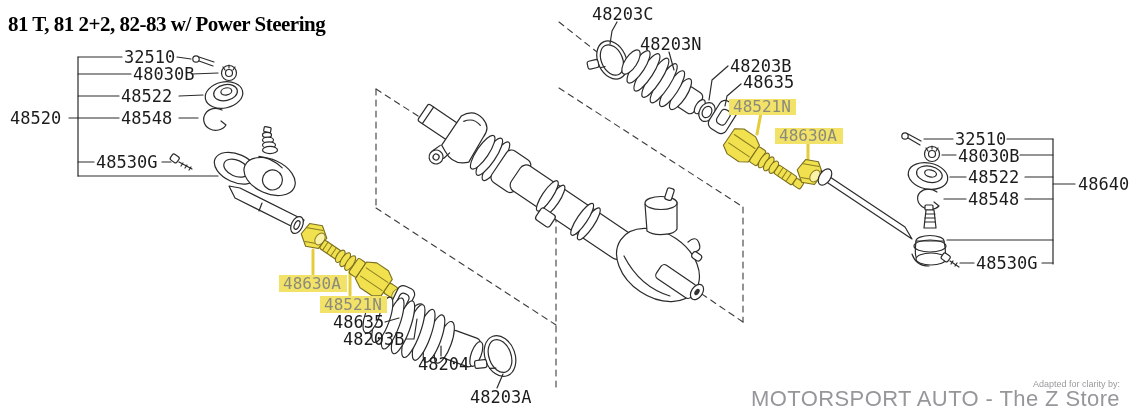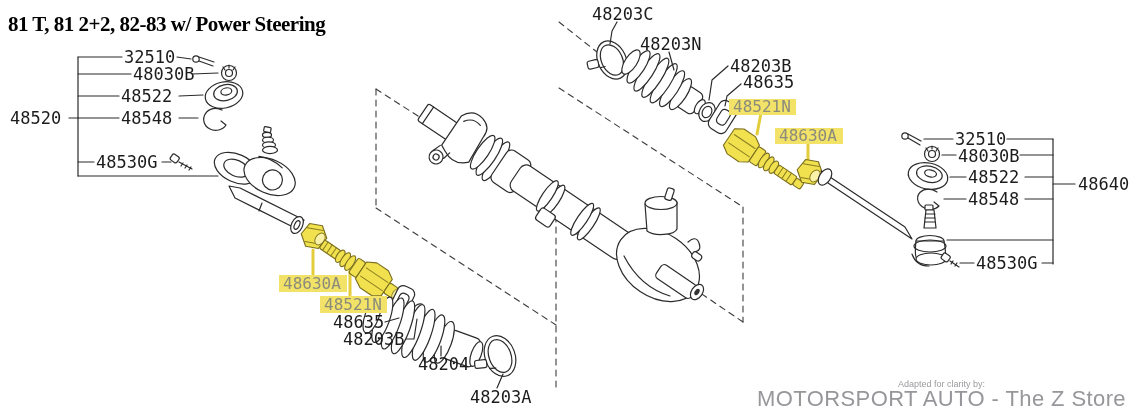--- a/index.html
+++ b/index.html
@@ -12,21 +12,21 @@
   .ln{stroke:#2b2b2b;stroke-width:1.2;fill:none;}
   .wh{stroke:#2b2b2b;stroke-width:1.2;fill:#ffffff;}
   .dash{stroke:#3c3c3c;stroke-width:1.1;fill:none;stroke-dasharray:6 5;}
   .lbl{font-family:"DejaVu Sans Mono",monospace;font-size:17px;fill:#1c1c1c;}
   .lbl-hi{font-family:"DejaVu Sans Mono",monospace;font-size:16px;fill:#8b8b7c;}
   .yel{stroke:#7a6e1e;stroke-width:1.1;fill:#f1e14e;}
   .yel-d{stroke:#8a7d22;stroke-width:1;fill:none;}
   .yel-pale{stroke:#8a7d22;stroke-width:1;fill:#faf2a8;}
   .yleader{stroke:#e3cd3a;stroke-width:3;fill:none;}
   .hibox{fill:#f2e268;}
-  #watermark{position:absolute;right:10px;bottom:4px;text-align:center;
+  #watermark{position:absolute;right:16px;bottom:4px;text-align:right;
              font-family:"Liberation Sans","DejaVu Sans",sans-serif;color:#97979b;}
   #watermark .credit{font-size:9px;color:#9a9a9e;line-height:9px;}
   #watermark .store{font-size:22px;letter-spacing:0.4px;line-height:19px;}
 </style>
 </head>
 <body>
 
 <div id="stage">
 
   <svg width="1136" height="412" viewBox="0 0 1136 412">

